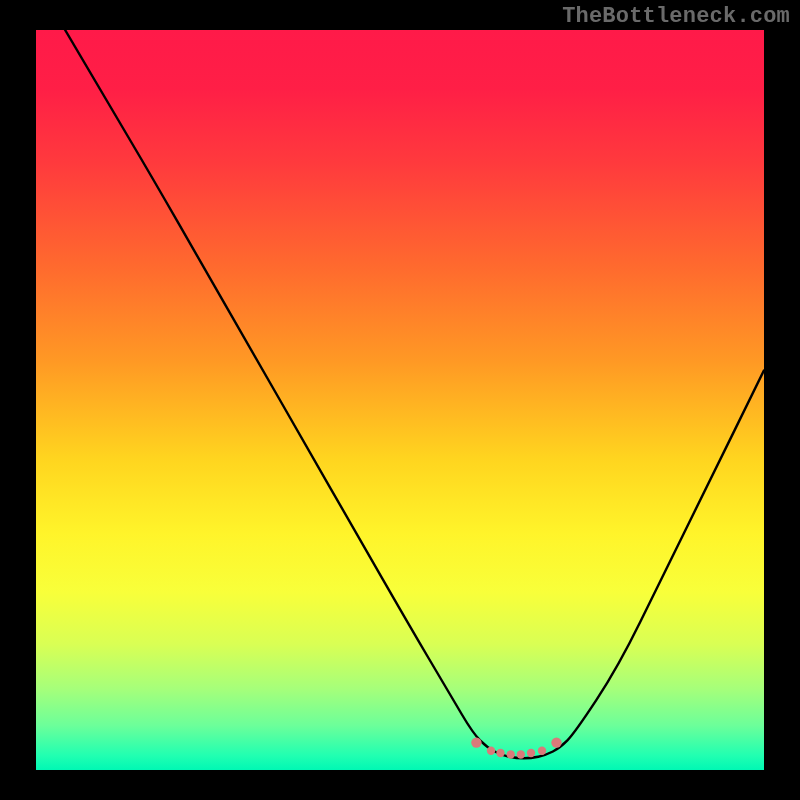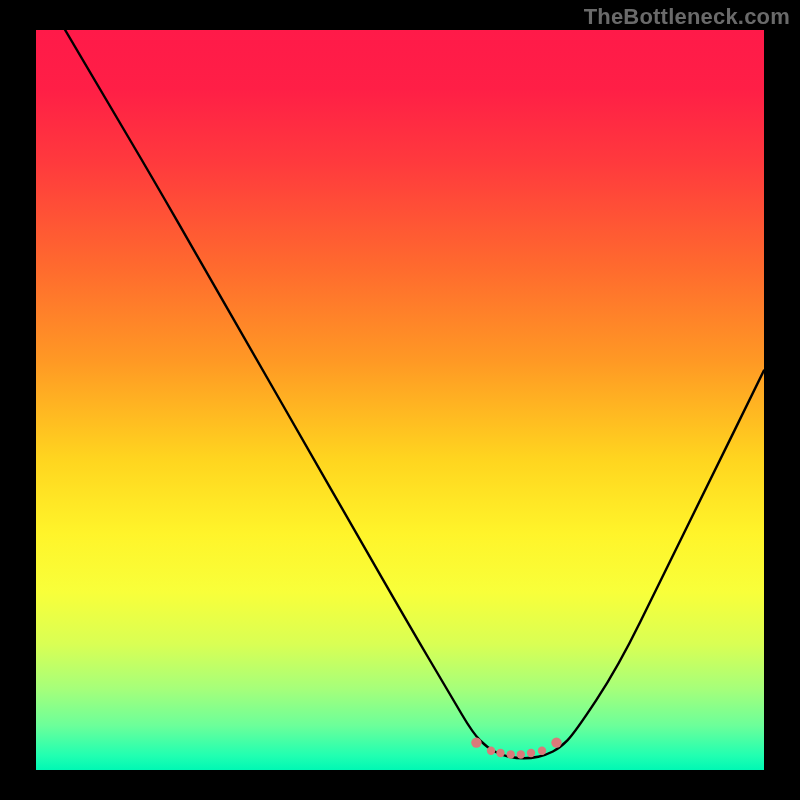--- a/index.html
+++ b/index.html
@@ -9,20 +9,21 @@
     height: 800px;
     background: #000;
     overflow: hidden;
     font-family: Arial, Helvetica, sans-serif;
   }
   .frame {
     position: relative;
     width: 800px;
     height: 800px;
     background: #000;
+    font-family: Liberation Mono, monospace;
   }
   .watermark {
     position: absolute;
     top: 4px;
     right: 10px;
     color: #6a6a6a;
     font-size: 22px;
     font-weight: 600;
     letter-spacing: 0.2px;
     z-index: 5;

